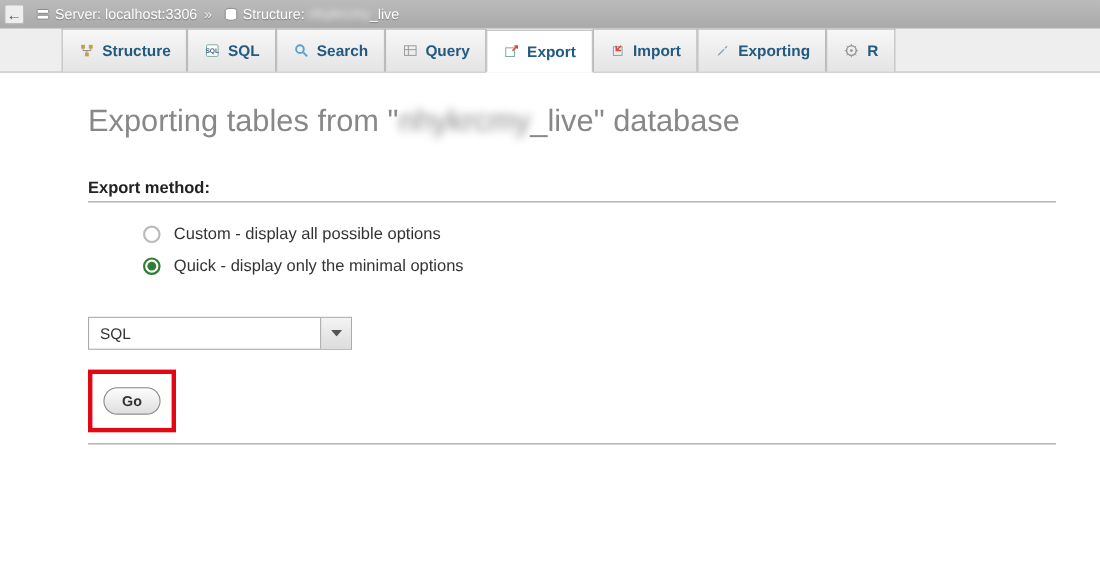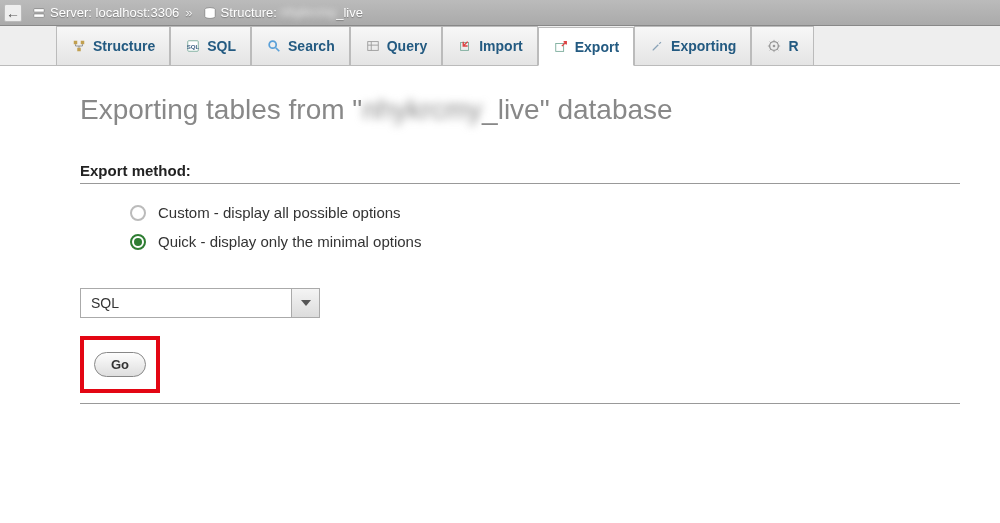--- a/index.html
+++ b/index.html
@@ -174,37 +174,37 @@
   <div class="tab">
     <span class="t-icon">
         <svg width="14" height="14" viewBox="0 0 16 16">
           <rect x="2" y="3" width="12" height="10" fill="none" stroke="#999"></rect>
           <line x1="2" y1="7" x2="14" y2="7" stroke="#999"></line>
           <line x1="6" y1="3" x2="6" y2="13" stroke="#999"></line>
         </svg>
       </span>
     <span>Query</span>
   </div>
+  <div class="tab active">
+    <span class="t-icon">
+        <svg width="14" height="14" viewBox="0 0 16 16">
+          <rect x="2" y="4" width="9" height="9" fill="none" stroke="#7a9"></rect>
+          <path d="M11 2h3v3M14 2l-5 5" stroke="#d44" fill="none" stroke-width="1.6"></path>
+        </svg>
+      </span>
+    <span>Export</span>
+  </div>
   <div class="tab">
     <span class="t-icon">
         <svg width="14" height="14" viewBox="0 0 16 16">
           <rect x="3" y="4" width="9" height="9" fill="none" stroke="#7a9"></rect>
           <path d="M14 2l-5 5M9 2h5v5" stroke="#d44" fill="none" stroke-width="1.6" transform="rotate(180 10 5)"></path>
         </svg>
       </span>
     <span>Import</span>
-  </div>
-  <div class="tab active">
-    <span class="t-icon">
-        <svg width="14" height="14" viewBox="0 0 16 16">
-          <rect x="2" y="4" width="9" height="9" fill="none" stroke="#7a9"></rect>
-          <path d="M11 2h3v3M14 2l-5 5" stroke="#d44" fill="none" stroke-width="1.6"></path>
-        </svg>
-      </span>
-    <span>Export</span>
   </div>
   <div class="tab">
     <span class="t-icon">
         <svg width="14" height="14" viewBox="0 0 16 16">
           <path d="M13 4l-2 2-1-1 2-2zM10 7l-6 6H3v-1l6-6z" fill="#8aa3b8"></path>
         </svg>
       </span>
     <span>Exporting</span>
   </div>
   <div class="tab">

